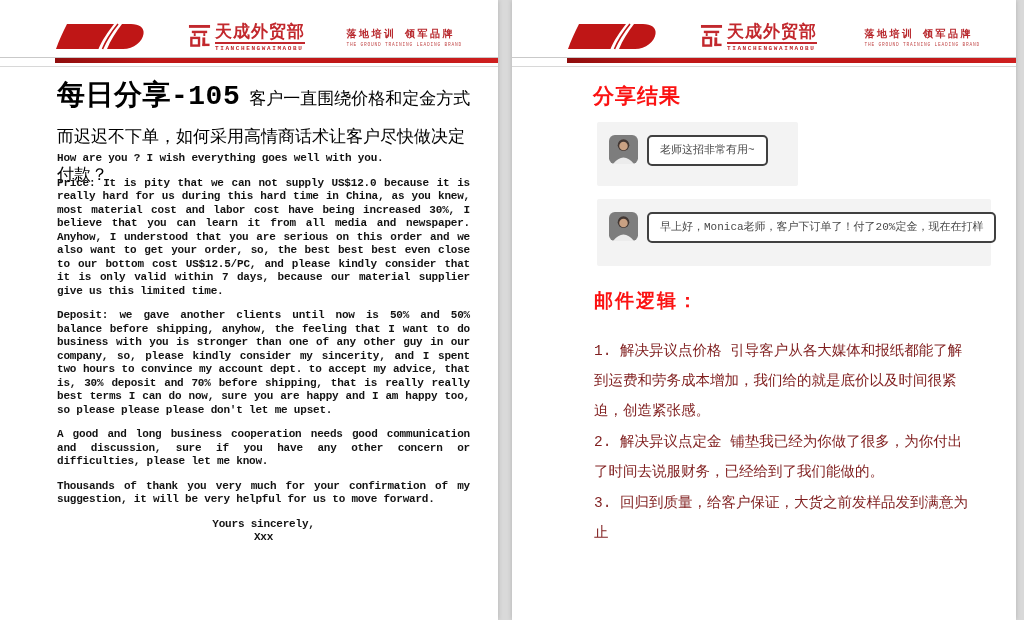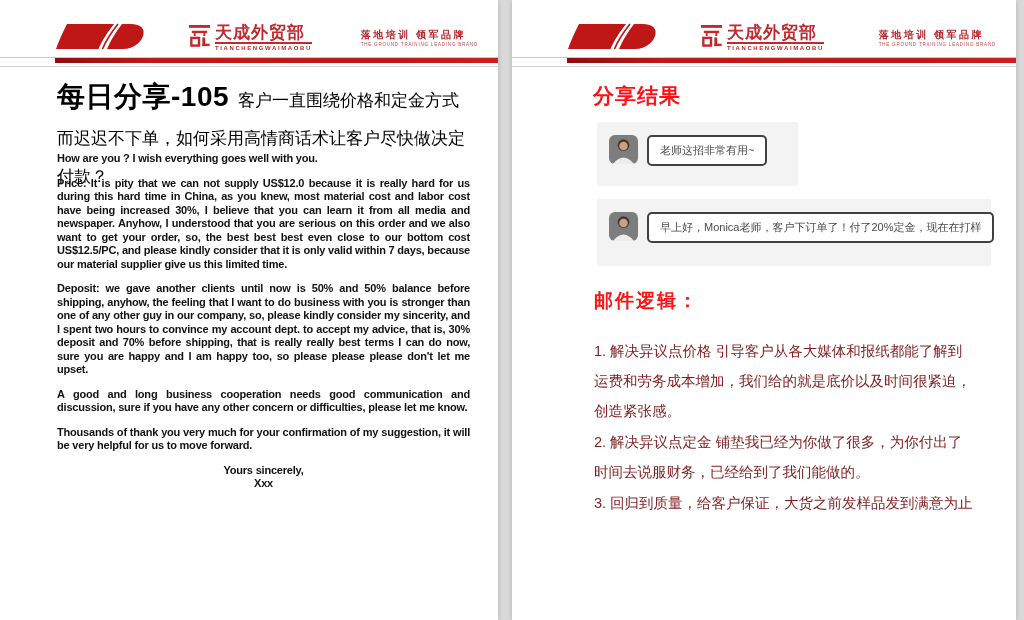--- a/index.html
+++ b/index.html
@@ -1,30 +1,30 @@
 <!DOCTYPE html>
 <html><head>
 <meta charset="utf-8">
 <style>
   * { margin:0; padding:0; box-sizing:border-box; }
   html,body { width:1024px; height:620px; overflow:hidden; }
   body { font-family:"Liberation Sans", sans-serif; background:#d9d9d9; }
-  .stage { position:relative; width:1024px; height:444px; background:#d9d9d9; }
+  .stage { position:relative; width:1024px; height:444px; background:#d9d9d9;font-family:Liberation Mono, monospace; }
   .page { position:absolute; top:0; height:620px; background:#fff; box-shadow:0 0 5px rgba(0,0,0,0.18); }
   .page-left  { left:0;   width:498px; }
   .page-right { left:512px; width:504px; }
 
   
   .hdr { position:absolute; top:0; left:0; right:0; height:70px; }
   .swoosh { position:absolute; left:55px; top:23px; width:92px; height:28px; }
   .brand { position:absolute; left:188px; top:23px; display:flex; align-items:flex-start; gap:4px; }
   .seal { width:23px; height:26px; }
   .brand-name { font-size:17px; font-weight:700; color:#c2282d; letter-spacing:1px; line-height:19px; }
   .brand-sub  { font-size:6px; font-weight:700; color:#c2282d; letter-spacing:1.6px; line-height:7px; border-top:2px solid #c2282d; padding-top:1px; }
-  .tagline { position:absolute; right:20px; top:29px; }
+  .tagline { position:absolute; right:36px; top:29px; }
   .tagline-main { font-size:10px; font-weight:700; color:#b8292e; letter-spacing:2.5px; line-height:11px; }
   .tagline-sub  { font-size:4.5px; color:#c24a4a; letter-spacing:0.8px; line-height:6px; margin-top:2px; }
   .hdr-line1 { position:absolute; top:57px; left:0; right:0; height:1px; background:#c9c9c9; }
   .hdr-redbar { position:absolute; top:58px; left:55px; right:0; height:5px;
                 background:linear-gradient(90deg,#8f0d0d,#c11818 22%,#c11818 80%,#cf1f1f); }
   .hdr-line2 { position:absolute; top:66px; left:0; right:0; height:1px; background:#d8d8d8; }
 
   
   .lp-title { position:absolute; left:57px; top:78px; width:418px; line-height:38px; color:#000000; }
   .lp-title-big { font-size:28px; font-weight:700; letter-spacing:0.5px; }

